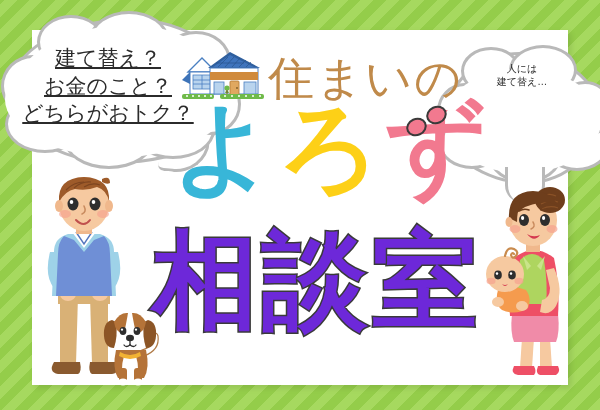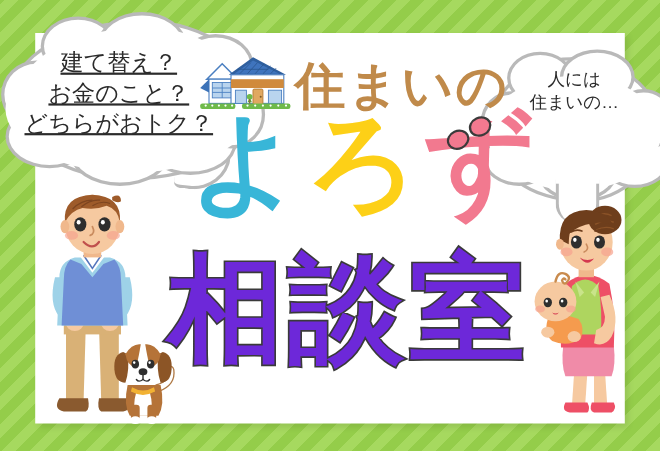--- a/index.html
+++ b/index.html
@@ -96,31 +96,31 @@
     content:"";position:absolute;left:-3px;top:-10px;right:-3px;height:14px;background:#fff;
   }
 
   .bubble-text{
     position:absolute;z-index:9;
     color:#2b2b2b;text-align:center;line-height:1.32;
     white-space:nowrap;
   }
   .bubble-text .ln{display:block;}
   #bubbleLeftText{left:8px;top:44px;width:200px;font-size:21px;text-decoration:underline;}
-  #bubbleRightText{left:452px;top:62px;width:140px;font-size:16px;}
+  #bubbleRightText{left:452px;top:62px;width:140px;font-size:10px;}
 
   
   .house{position:absolute;left:180px;top:44px;width:86px;height:58px;z-index:8;}
 
   
   .sumai{
     position:absolute;left:268px;top:48px;z-index:8;
     font-size:46px;letter-spacing:2px;
     color:#c08a4a;
-    font-weight:bold;
+    font-weight:normal;
     font-family:"DejaVu Sans","Liberation Sans",sans-serif;
   }
 
   
   .yorozu{
     position:absolute;left:172px;top:98px;z-index:8;
     font-size:100px;line-height:1;font-weight:bold;
     letter-spacing:4px;
     font-family:"DejaVu Sans","Liberation Sans",sans-serif;
     white-space:nowrap;
@@ -189,21 +189,21 @@
     <div class="lobe r4"></div>
     <div class="lobe r5"></div>
     <div class="lobe r6"></div>
     <div class="lobe r7"></div>
     <div class="tail-right"></div>
     <div class="inner-fill"></div>
   </div>
 
   <div class="bubble-text" id="bubbleRightText">
     <span class="ln">人には</span>
-    <span class="ln">住まいの…</span>
+    <span class="ln">建て替え…</span>
   </div>
 
   <svg class="house" viewBox="0 0 86 58">
 
     <path d="M8 28 L22 14 L36 28 Z" fill="#ffffff" stroke="#4a7fc1" stroke-width="1.4"></path>
     <rect x="10" y="28" width="24" height="22" fill="#ffffff" stroke="#4a7fc1" stroke-width="1"></rect>
     <rect x="13" y="31" width="18" height="14" fill="#b9d4ee" stroke="#4a7fc1" stroke-width=".8"></rect>
     <line x1="22" y1="31" x2="22" y2="45" stroke="#4a7fc1" stroke-width=".8"></line>
     <line x1="13" y1="36" x2="31" y2="36" stroke="#4a7fc1" stroke-width=".8"></line>
     <line x1="13" y1="40" x2="31" y2="40" stroke="#4a7fc1" stroke-width=".8"></line>

